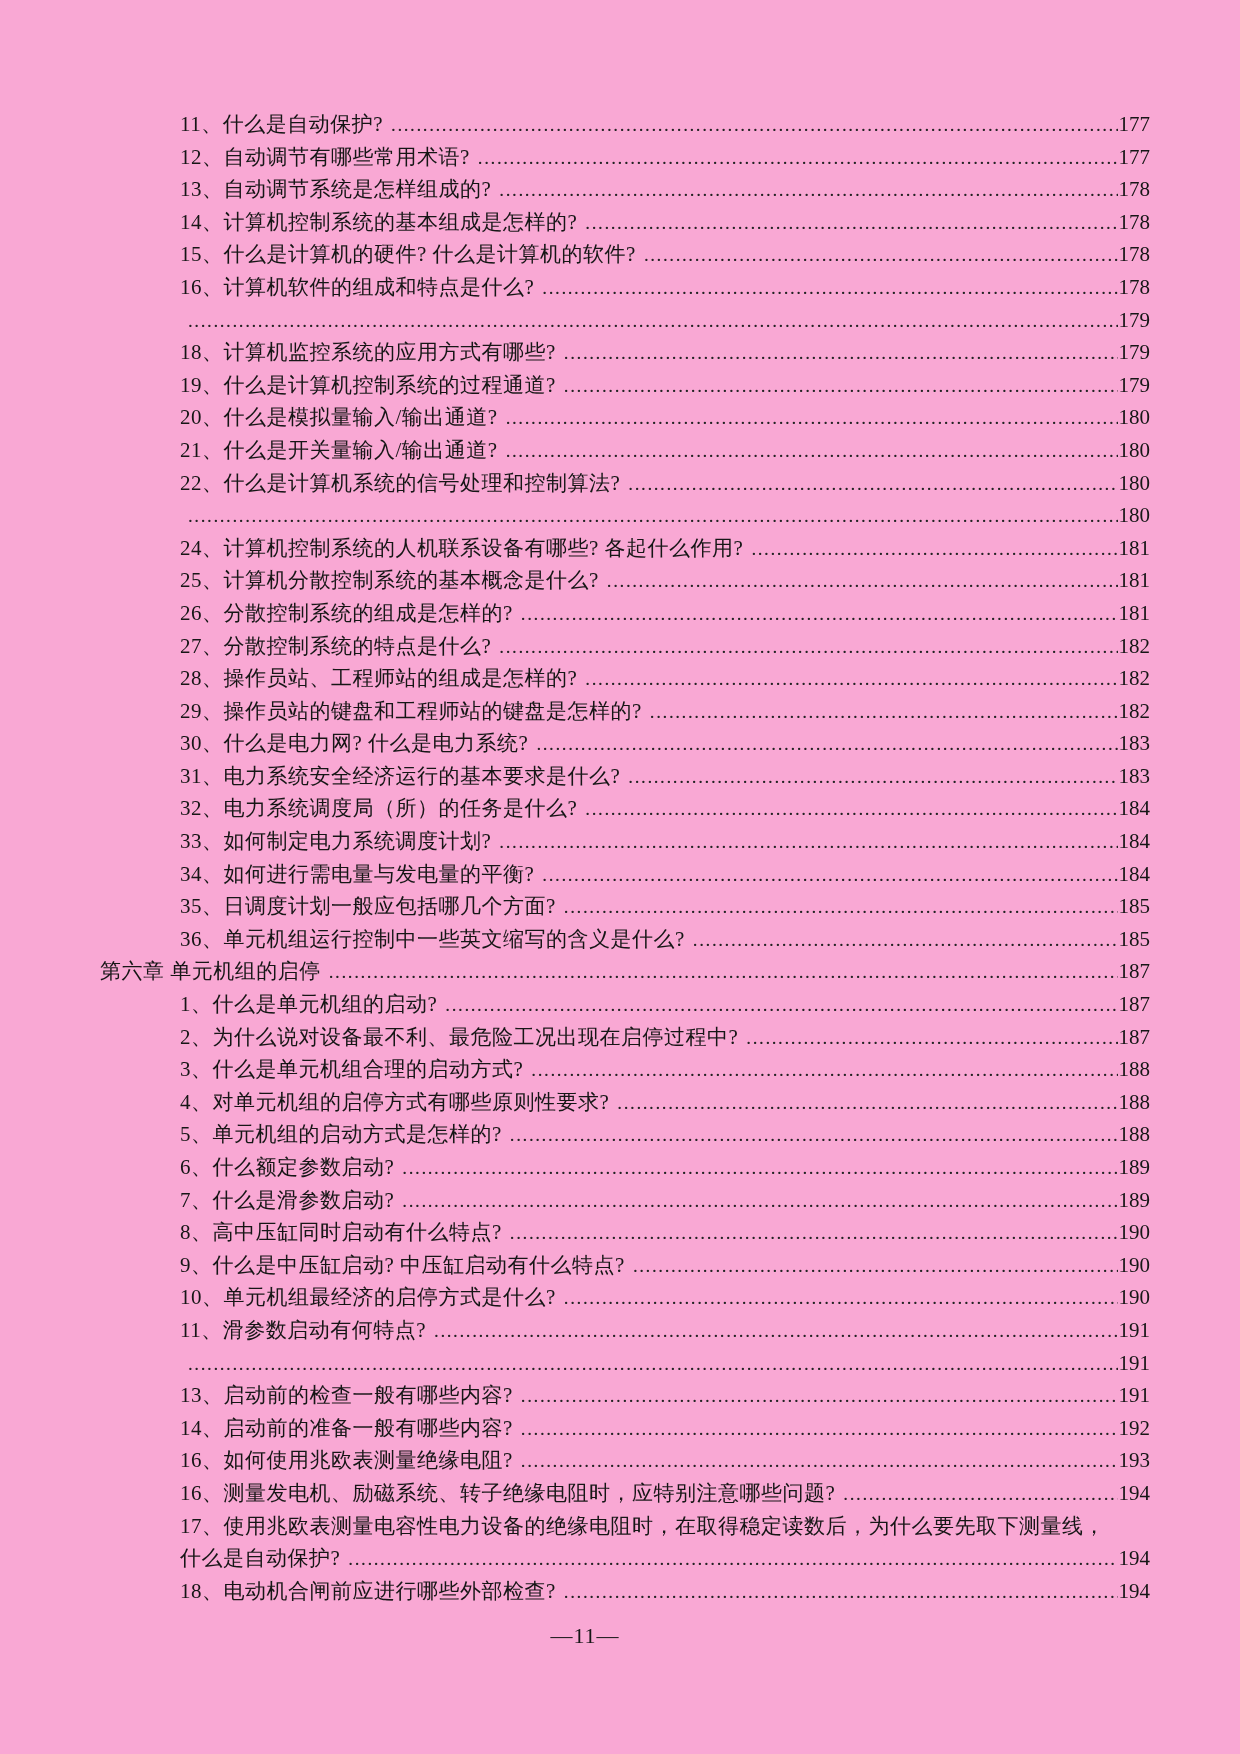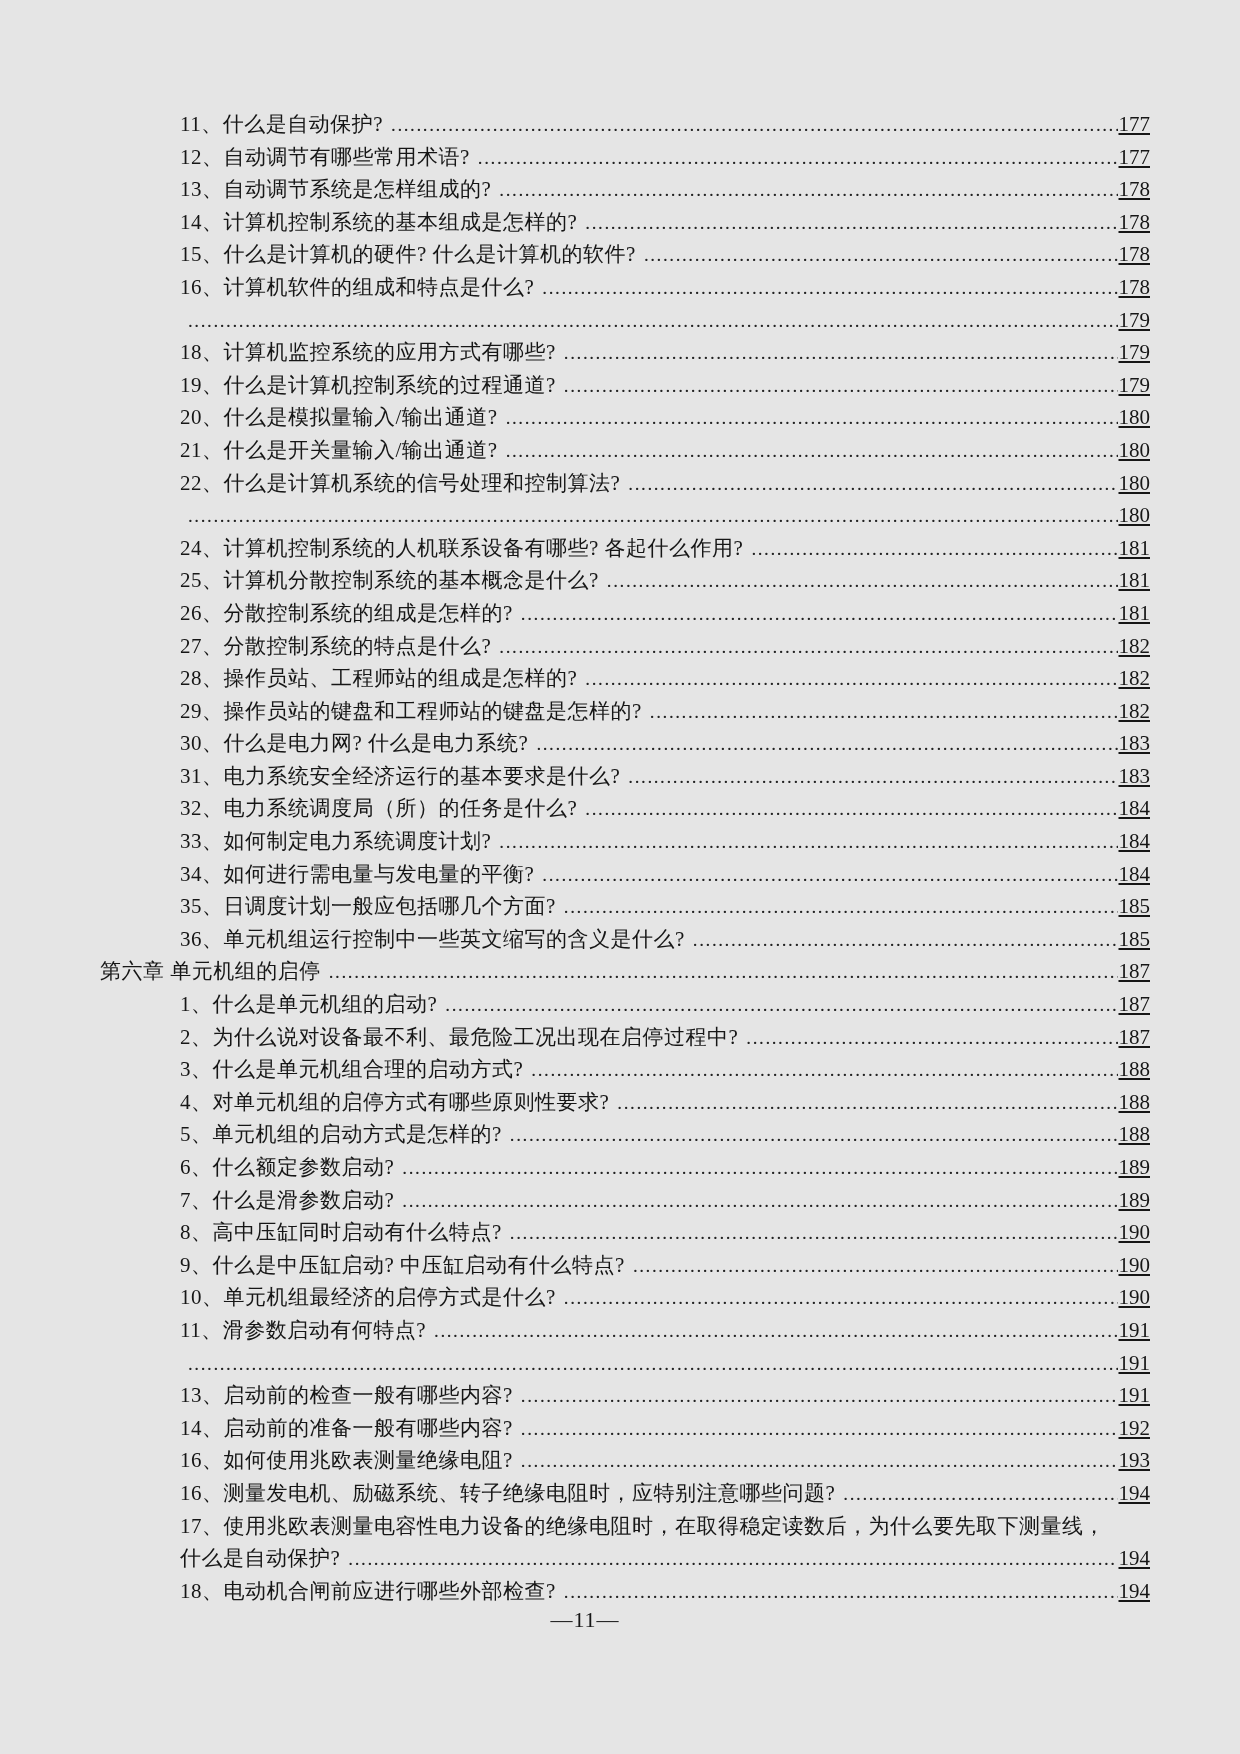--- a/index.html
+++ b/index.html
@@ -8,21 +8,21 @@
     background: #ffffff;
     font-family: "Liberation Serif", "DejaVu Serif", serif;
     color: #161616;
     overflow: hidden;
   }
   .page {
     position: relative;
     width: 1240px; height: 1754px;
     box-sizing: border-box;
     padding: 108px 90px 0 100px;
-    background: #e5e5e5;
+    background: #f9a8d4;
   }
   .toc-list { width: 1050px; }
   .trow { font-size: 21px; }
   .trow.item { margin-left: 80px; }
   .tline {
     display: flex;
     align-items: baseline;
     line-height: 32.6px;
     height: 32.6px;
   }
@@ -49,23 +49,23 @@
   }
   .dots::after {
     content: "..........................................................................................................................................................................................................................................................";
     font-size: 19px;
     letter-spacing: 1.6px;
   }
   .pg {
     flex: 0 0 auto;
     margin-left: 1px;
     text-align: right;
-    text-decoration: underline;
   }
   .footer {
+    margin-top: 16px;
     width: 1050px;
     margin-left: -40px;
     text-align: center;
     font-size: 22px;
     letter-spacing: 1px;
   }
 </style>
 </head>
 <body>
 

